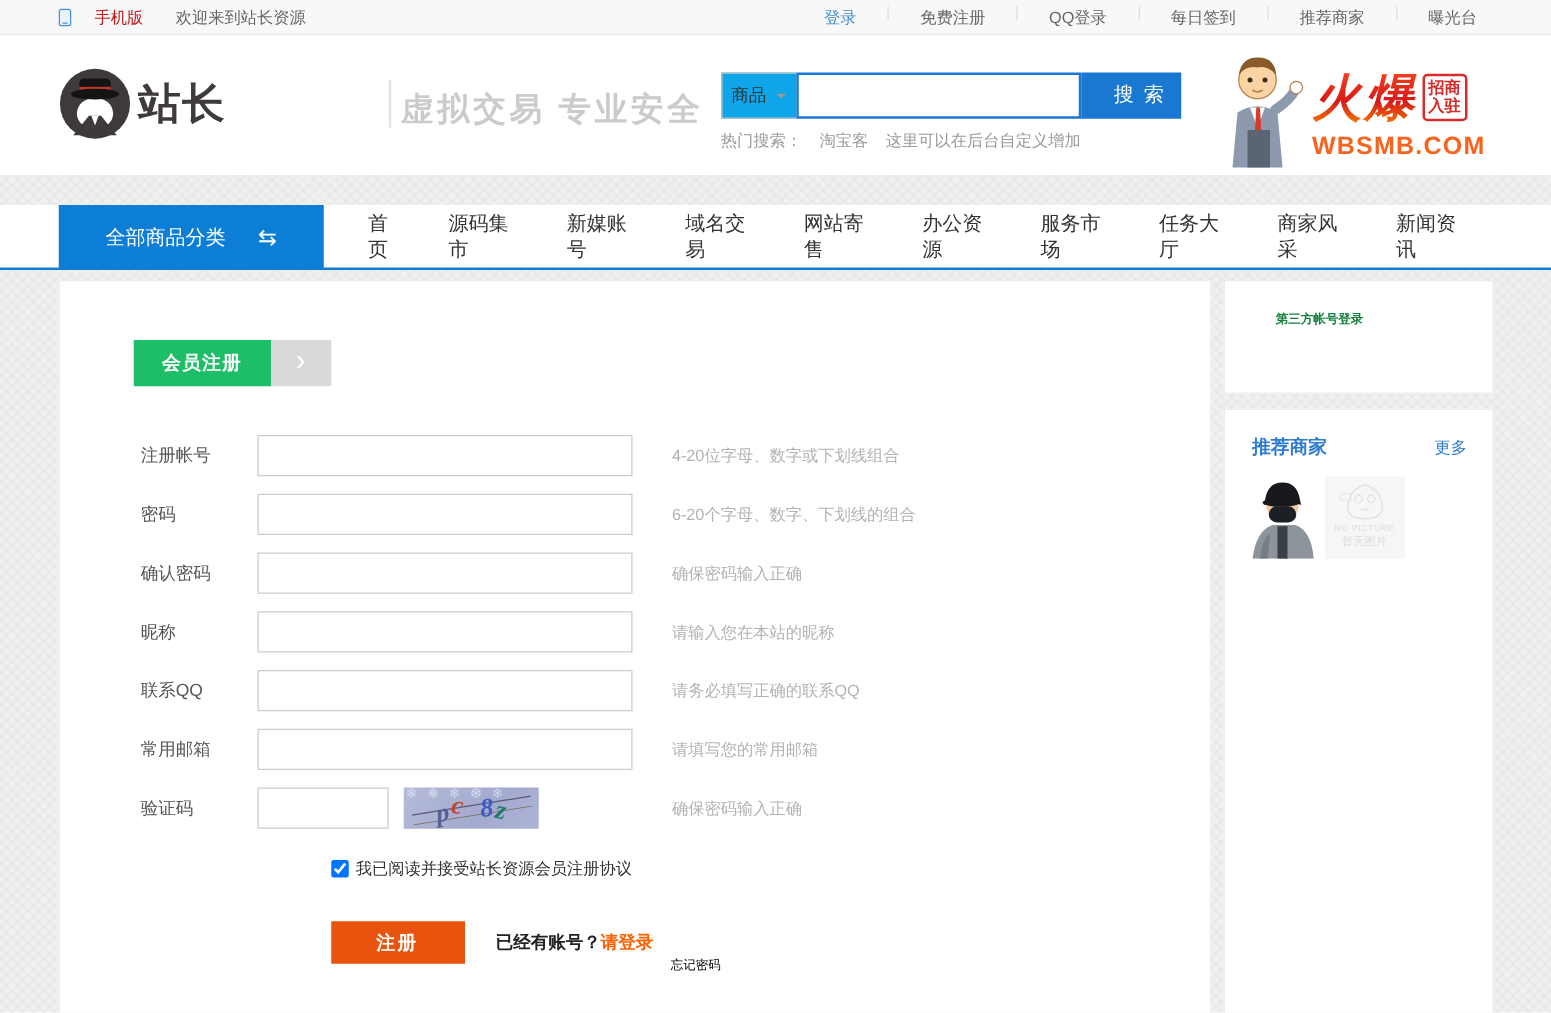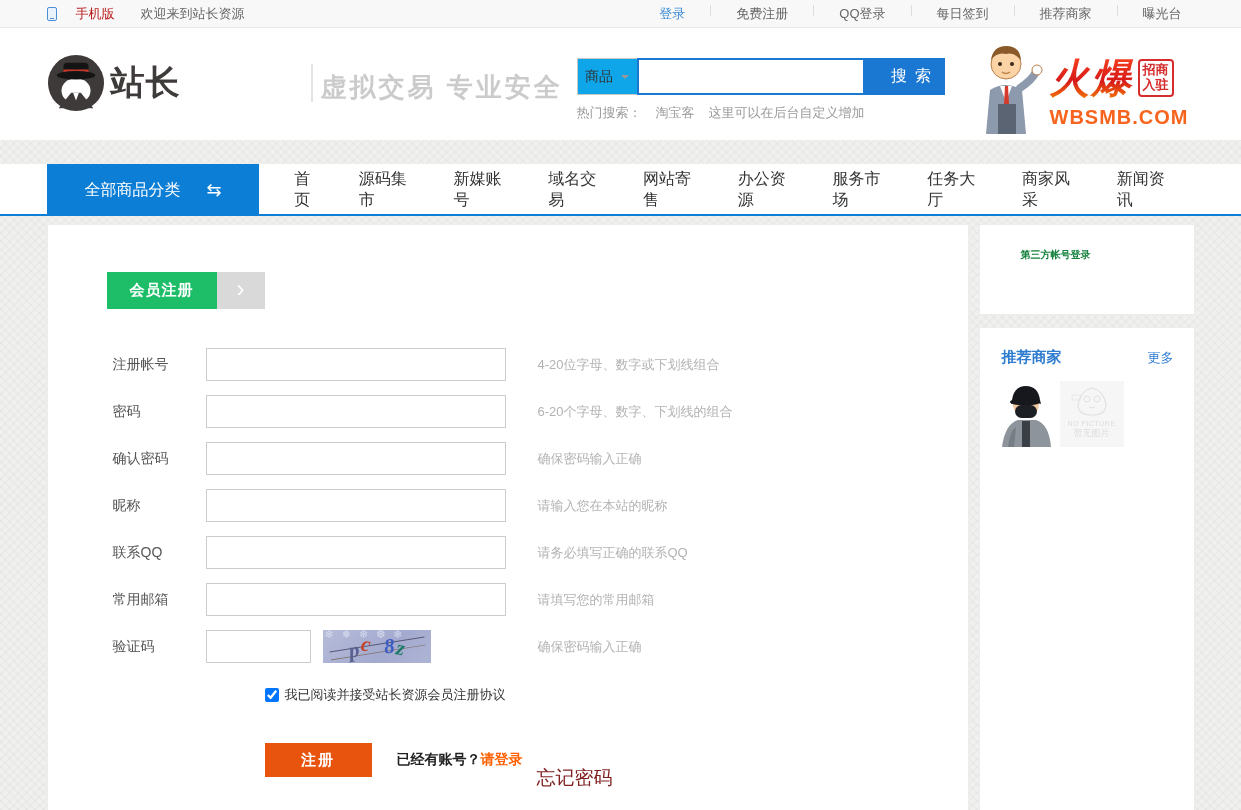--- a/index.html
+++ b/index.html
@@ -92,21 +92,21 @@
   .cap-8 { color:#3d5cc0; transform:rotate(-6deg); margin-left:12px; }
   .cap-z { color:#1f7a68; transform:rotate(12deg) translateY(2px); }
 
   .agree-row { display:flex; align-items:center; margin:23px 0 0 158px; font-size:13px; color:#333; gap:6px; }
   .agree-row input { width:14px; height:14px; cursor:pointer; }
 
   .submit-row { display:flex; align-items:center; margin:25px 0 0 158px; }
   .submit-btn { width:107px; height:34px; background:#e8540e; color:#fff; border:none; font-size:15px; font-weight:bold; letter-spacing:2px; cursor:pointer; }
   .have-acc { margin-left:25px; font-size:14px; font-weight:bold; color:#222; }
   .login-link { color:#ff6000; font-size:14px; font-weight:bold; }
-  .forgot-link { margin-left:14px; font-size:19px; color:#7f1d1d;margin-top:36px; }
+  .forgot-link { margin-left:14px; font-size:10px; color:#000000;margin-top:36px; }
 
   
   .sidebar { width:216px; display:flex; flex-direction:column; gap:12px; }
   .side-card1 { height:91px; padding:23px 22px; }
   .side-title { font-size:10px; font-weight:bold; color:#15803d;margin-left:19px; }
   .side-card2 { height:490px; }
   .side-head { display:flex; justify-content:space-between; align-items:center; padding:20px 20px 14px 22px;gap:40px; }
   .side-head .t { font-size:15px; font-weight:bold; color:#2e7cd0; }
   .side-head .more { font-size:13px; color:#2e7cd0; }
   .merchants { display:flex; gap:6px; padding:0 0 0 18px; }

